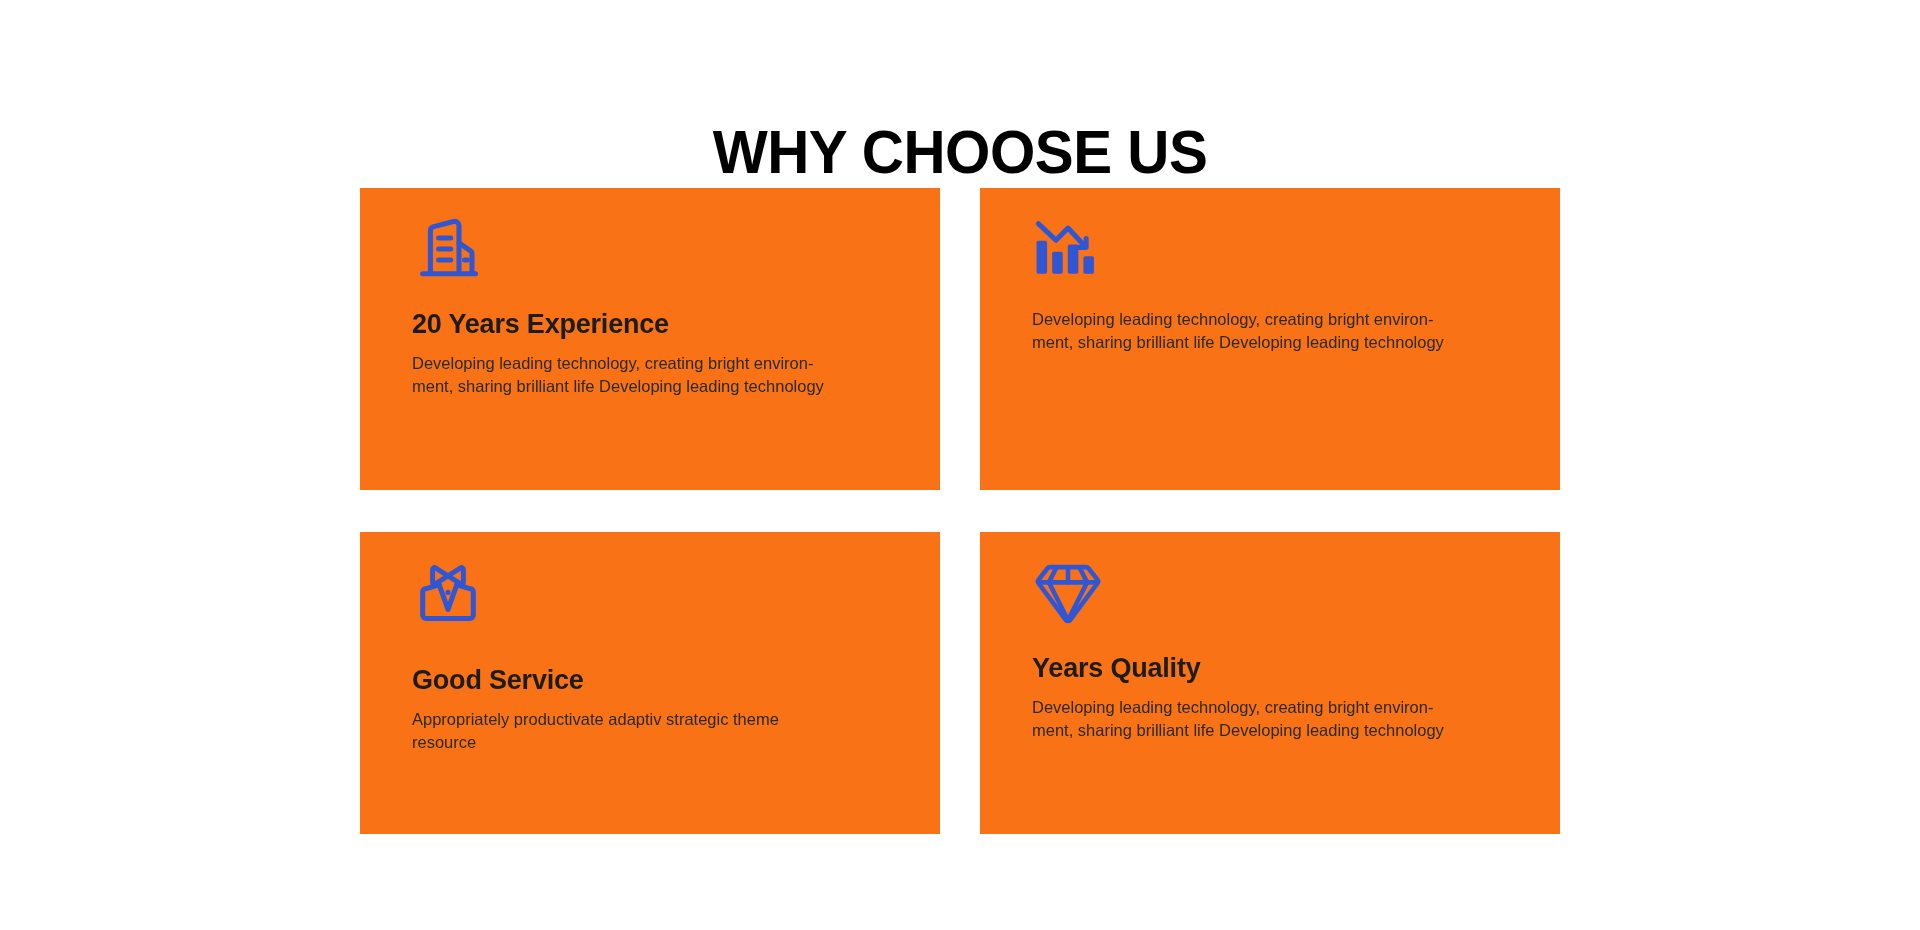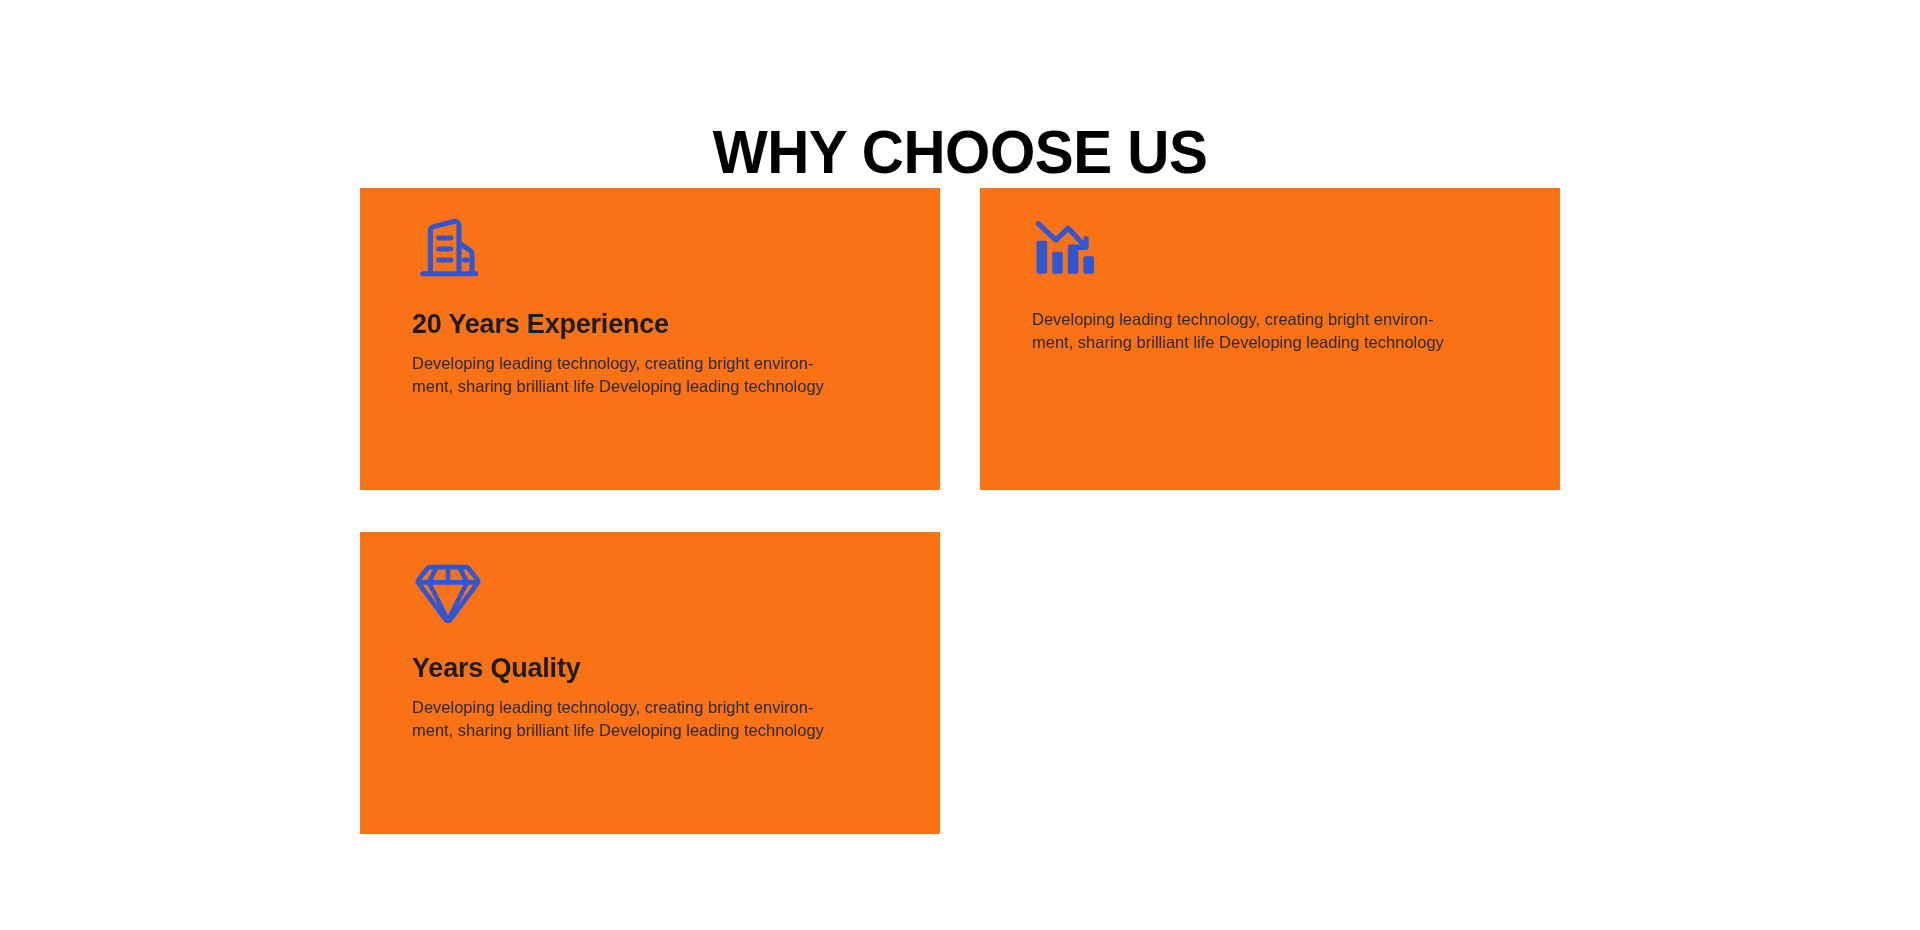--- a/index.html
+++ b/index.html
@@ -131,20 +131,33 @@
             <rect x="3.4" y="22.5" width="9.6" height="30" rx="1.6"></rect>
             <rect x="17.6" y="32.5" width="9.6" height="20" rx="1.6"></rect>
             <rect x="31.8" y="26" width="9.6" height="26.5" rx="1.6"></rect>
             <rect x="46" y="36.5" width="9.6" height="16" rx="1.6"></rect>
           </g>
         </svg>
       </span>
       <p class="card-text">Developing leading technology, creating bright environ-ment, sharing brilliant life Developing leading technology</p>
     </div>
 
+    <div class="card card--service">
+      <span class="card-icon">
+        <svg viewBox="0 0 64 60" fill="none" xmlns="http://www.w3.org/2000/svg" stroke="currentColor" stroke-width="4.6" stroke-linecap="round" stroke-linejoin="round">
+          <path d="M32 14.5L20.5 7.2A1.6 1.6 0 0 0 18 8.6v11.8a1.6 1.6 0 0 0 2.5 1.35L32 14.5z"></path>
+          <path d="M32 14.5l11.5-7.3A1.6 1.6 0 0 1 46 8.6v11.8a1.6 1.6 0 0 1-2.5 1.35L32 14.5z"></path>
+          <path d="M24 22.5L11.5 26.2A3.2 3.2 0 0 0 9 29.3V50a3.2 3.2 0 0 0 3.2 3.2h39.6A3.2 3.2 0 0 0 55 50V29.3a3.2 3.2 0 0 0-2.5-3.1L40 22.5"></path>
+          <path d="M24 22.5L32 45l8-22.5"></path>
+          <circle cx="32" cy="29.5" r="2.4" fill="currentColor" stroke="none"></circle>
+        </svg>
+      </span>
+      <h2 class="card-title">Good Service</h2>
+      <p class="card-text">Appropriately productivate adaptiv strategic theme resource</p>
+    </div>
 
     <div class="card card--quality">
       <span class="card-icon">
         <svg viewBox="0 0 64 60" fill="none" xmlns="http://www.w3.org/2000/svg" stroke="currentColor" stroke-width="4.2" stroke-linecap="round" stroke-linejoin="round">
           <path d="M15.5 6.5h33a2.6 2.6 0 0 1 2.05 1l8.2 10.4a2.6 2.6 0 0 1-.1 3.35L33.9 54.6a2.6 2.6 0 0 1-3.8 0L5.35 21.25a2.6 2.6 0 0 1-.1-3.35l8.2-10.4a2.6 2.6 0 0 1 2.05-1z"></path>
           <line x1="5.2" y1="20.3" x2="58.8" y2="20.3"></line>
           <path d="M21.5 6.8L14.6 20.3 32 54.8"></path>
           <path d="M42.5 6.8l6.9 13.5L32 54.8"></path>
           <path d="M32 6.8v13.5"></path>
         </svg>

